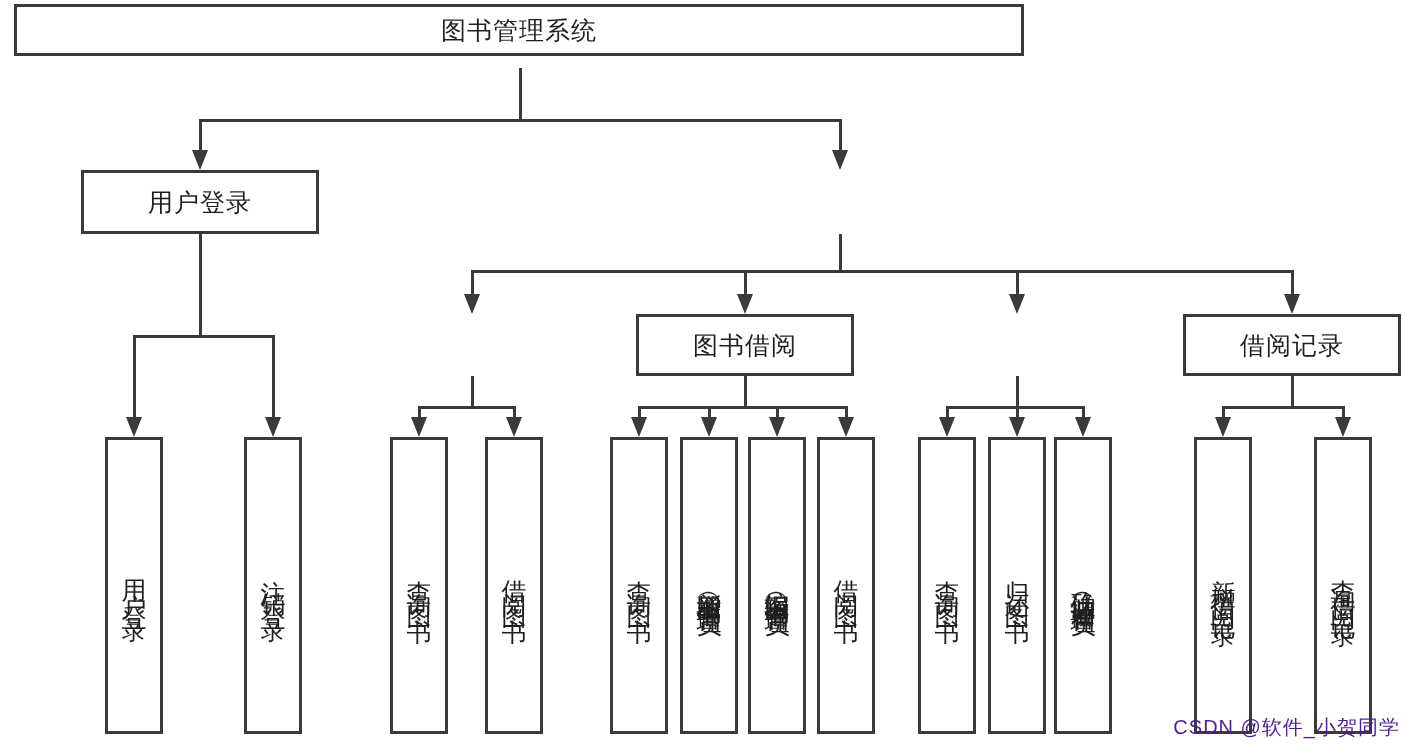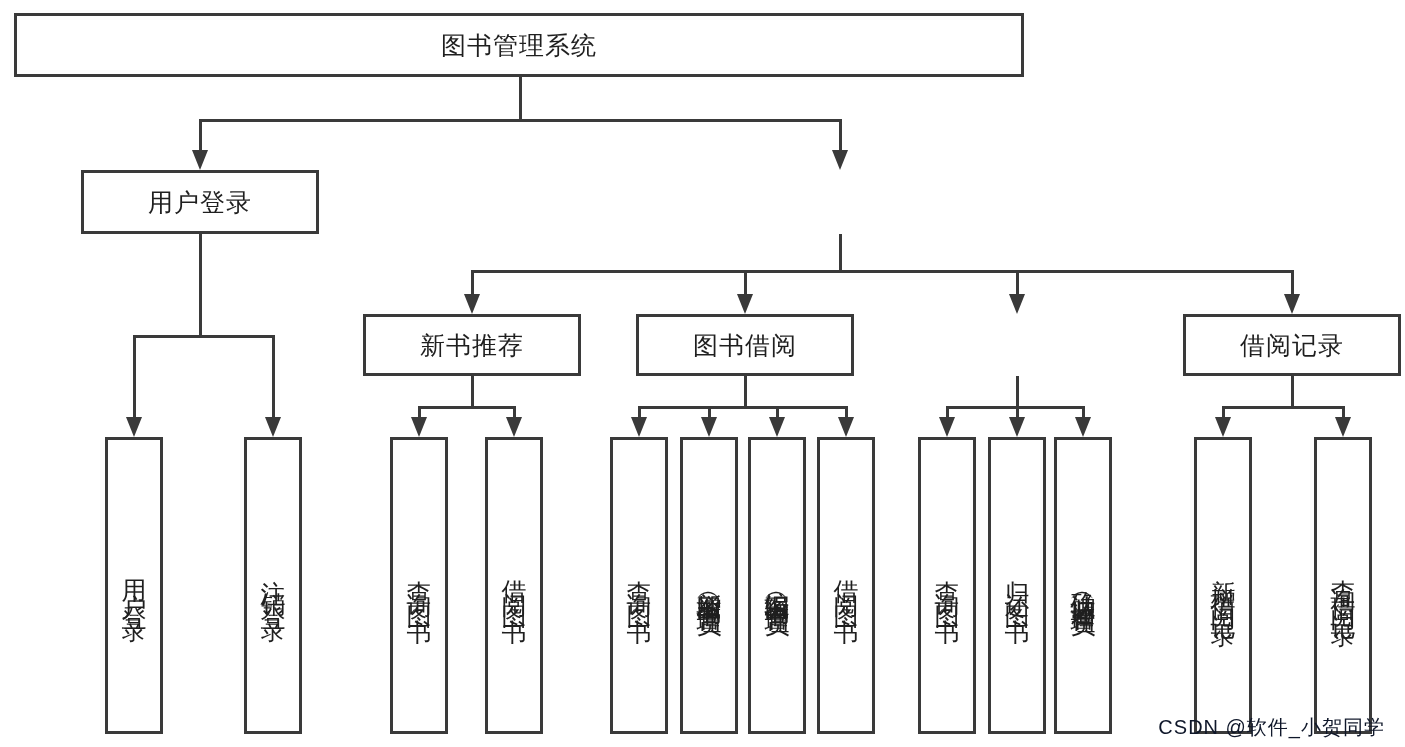--- a/index.html
+++ b/index.html
@@ -37,26 +37,26 @@
   .line { position: absolute; background: #3a3a3a; }
   .arrowhead {
     position: absolute;
     width: 0; height: 0;
     border-left: 8px solid transparent;
     border-right: 8px solid transparent;
     border-top: 20px solid #3a3a3a;
   }
   .watermark {
     position: absolute;
-    right: 20px;
+    right: 5px;
     bottom: 6px;
     font-size: 20px;
     letter-spacing: 1px;
     white-space: nowrap;
-    color: #0f172a;
+    color: #4c1d95;
   }
 </style>
 </head>
 <body>
 
 <div class="canvas">
 
   <div id="connectors">
       <div class="line" style="left: 518.5px; top: 68px; width: 3px; height: 53.5px; background: rgb(58, 58, 58);"></div>
       <div class="line" style="left: 198.5px; top: 118.5px; width: 643px; height: 3px; background: rgb(58, 58, 58);"></div>
@@ -105,31 +105,28 @@
       <div class="line" style="left: 1081.5px; top: 407px; width: 3px; height: 12px; background: rgb(58, 58, 58);"></div>
       <div class="arrowhead" style="left: 1075px; top: 417px; border-top-color: rgb(58, 58, 58);"></div>
       <div class="line" style="left: 1290.5px; top: 376px; width: 3px; height: 32.5px; background: rgb(58, 58, 58);"></div>
       <div class="line" style="left: 1221.5px; top: 405.5px; width: 123px; height: 3px; background: rgb(58, 58, 58);"></div>
       <div class="line" style="left: 1221.5px; top: 407px; width: 3px; height: 12px; background: rgb(58, 58, 58);"></div>
       <div class="arrowhead" style="left: 1215px; top: 417px; border-top-color: rgb(58, 58, 58);"></div>
       <div class="line" style="left: 1341.5px; top: 407px; width: 3px; height: 12px; background: rgb(58, 58, 58);"></div>
       <div class="arrowhead" style="left: 1335px; top: 417px; border-top-color: rgb(58, 58, 58);"></div>
     </div>
 
-  <div class="node" style="left:14px;top:13px;width:1010px;height:64px">
+  <div class="node" style="left:14px;top:4px;width:1010px;height:52px">
     <span class="hlabel">图书管理系统</span>
   </div>
 
   <div class="node" style="left:81px;top:170px;width:238px;height:64px">
     <span class="hlabel">用户登录</span>
   </div>
 
-  <div class="node" style="left:363px;top:314px;width:218px;height:62px">
-    <span class="hlabel">新书推荐</span>
-  </div>
   <div class="node" style="left:636px;top:314px;width:218px;height:62px">
     <span class="hlabel">图书借阅</span>
   </div>
   <div class="node" style="left:1183px;top:314px;width:218px;height:62px">
     <span class="hlabel">借阅记录</span>
   </div>
 
   <div class="node" style="left:105px;top:437px;width:58px;height:297px">
     <span class="vlabel" style="letter-spacing: 13px;">用户登录</span>
   </div>

